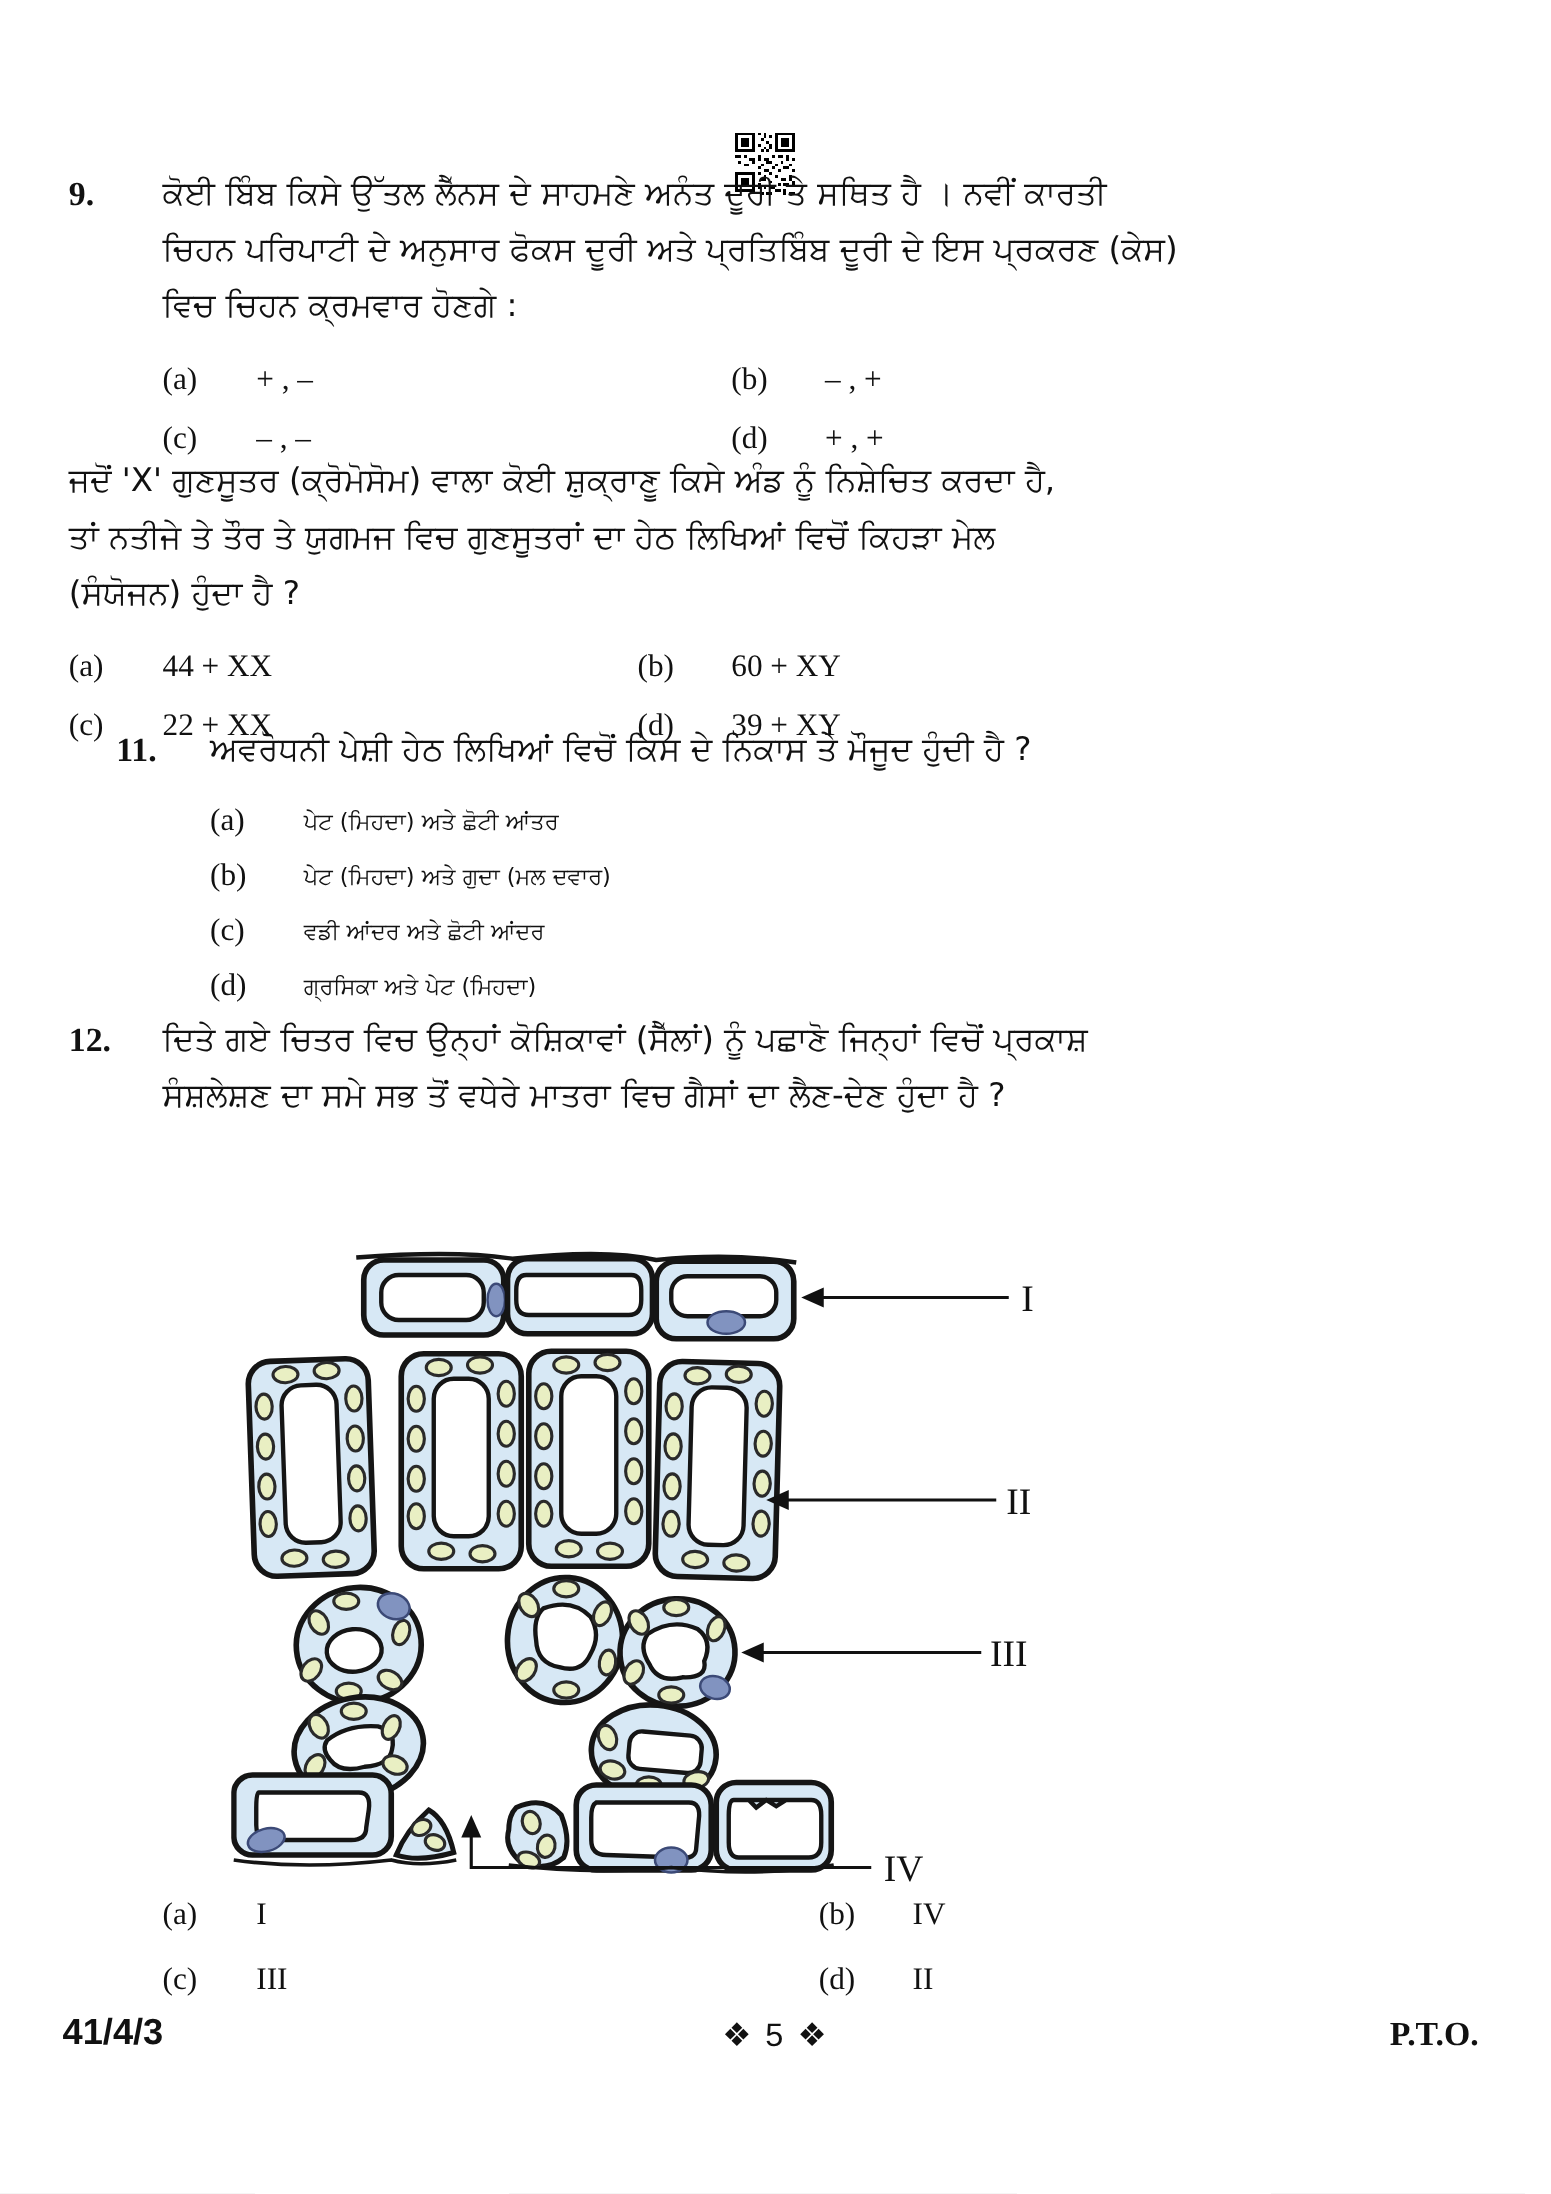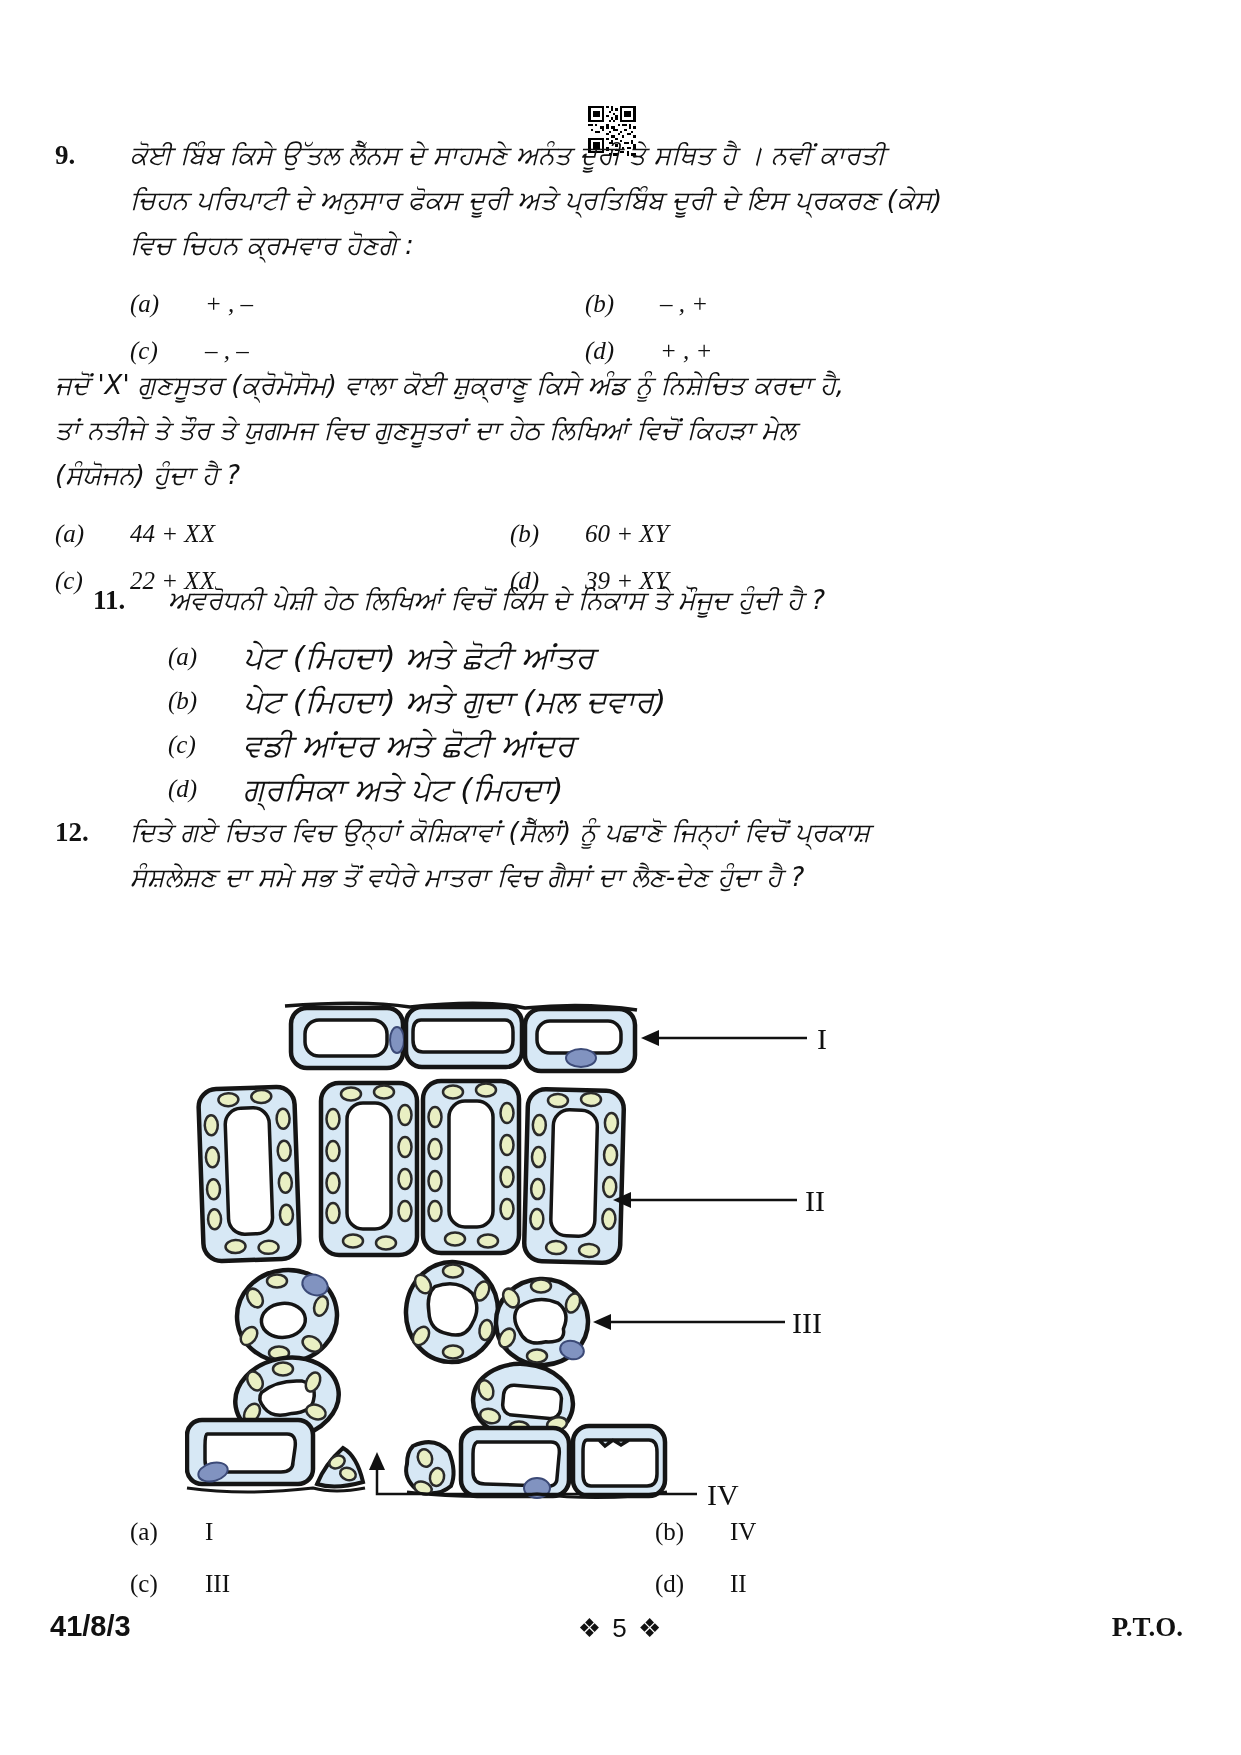--- a/index.html
+++ b/index.html
@@ -5,31 +5,31 @@
   html,body{margin:0;padding:0;background:#e8e8e8;}
   .page{
     position:relative;width:1241px;height:1755px;margin:0 auto;
     background:#ffffff;color:#111;overflow:hidden;
     font-family:"Liberation Serif","DejaVu Sans",serif;
   }
   .qr{position:absolute;left:588px;top:106px;width:48px;height:52px;}
   .question{position:absolute;left:55px;width:1135px;display:flex;}
   .qnum{width:75px;font-weight:bold;font-size:27px;line-height:45px;
         font-family:"Liberation Serif",serif;}
-  .qbody{flex:1;font-style:italic;}
+  .qbody{flex:1;}
   .qline{margin:0;font-size:26px;line-height:45px;
          font-family:"DejaVu Sans","Liberation Sans",sans-serif;}
   .opts{margin-top:12px;}
   .optrow{display:flex;height:47px;align-items:center;}
   .opt{display:flex;align-items:center;}
   .opt.col1{width:455px;}
   .opt.col1w{width:525px;}
   .opt-letter{width:75px;font-size:25px;font-family:"Liberation Serif",serif;}
   .opt-text{font-size:25px;font-family:"Liberation Serif",serif;}
-  .opt-text.pa{font-family:"DejaVu Sans","Liberation Sans",sans-serif;font-size:31px;}
+  .opt-text.pa{font-family:"DejaVu Sans","Liberation Sans",sans-serif;font-size:18px;}
   .optrow.single{height:44px;}
   .q12opts{position:absolute;left:130px;width:1056px;}
   .q12opts .optrow{height:52px;}
   .diagram{position:absolute;left:185px;top:1000px;width:665px;height:510px;}
   .footer-code{position:absolute;left:50px;top:1610px;font-size:29px;font-weight:bold;
                font-family:"Liberation Sans",sans-serif;}
   .footer-page{position:absolute;left:0;right:0;top:1613px;text-align:center;font-size:26px;
                font-family:"Liberation Sans",sans-serif;letter-spacing:2px;}
   .footer-pto{position:absolute;right:58px;top:1612px;font-size:27px;font-weight:bold;
               font-family:Liberation Serif, serif;}
@@ -330,21 +330,21 @@
         <span class="opt-letter">(c)</span>
         <span class="opt-text">III</span>
       </div>
       <div class="opt">
         <span class="opt-letter">(d)</span>
         <span class="opt-text">II</span>
       </div>
     </div>
   </div>
 
-  <div class="footer-code">41/8/3</div>
+  <div class="footer-code">41/4/3</div>
   <div class="footer-page">
     <span>❖</span>
     <span>5</span>
     <span>❖</span>
   </div>
   <div class="footer-pto">P.T.O.</div>
 
 </div>
 
 </body></html>

